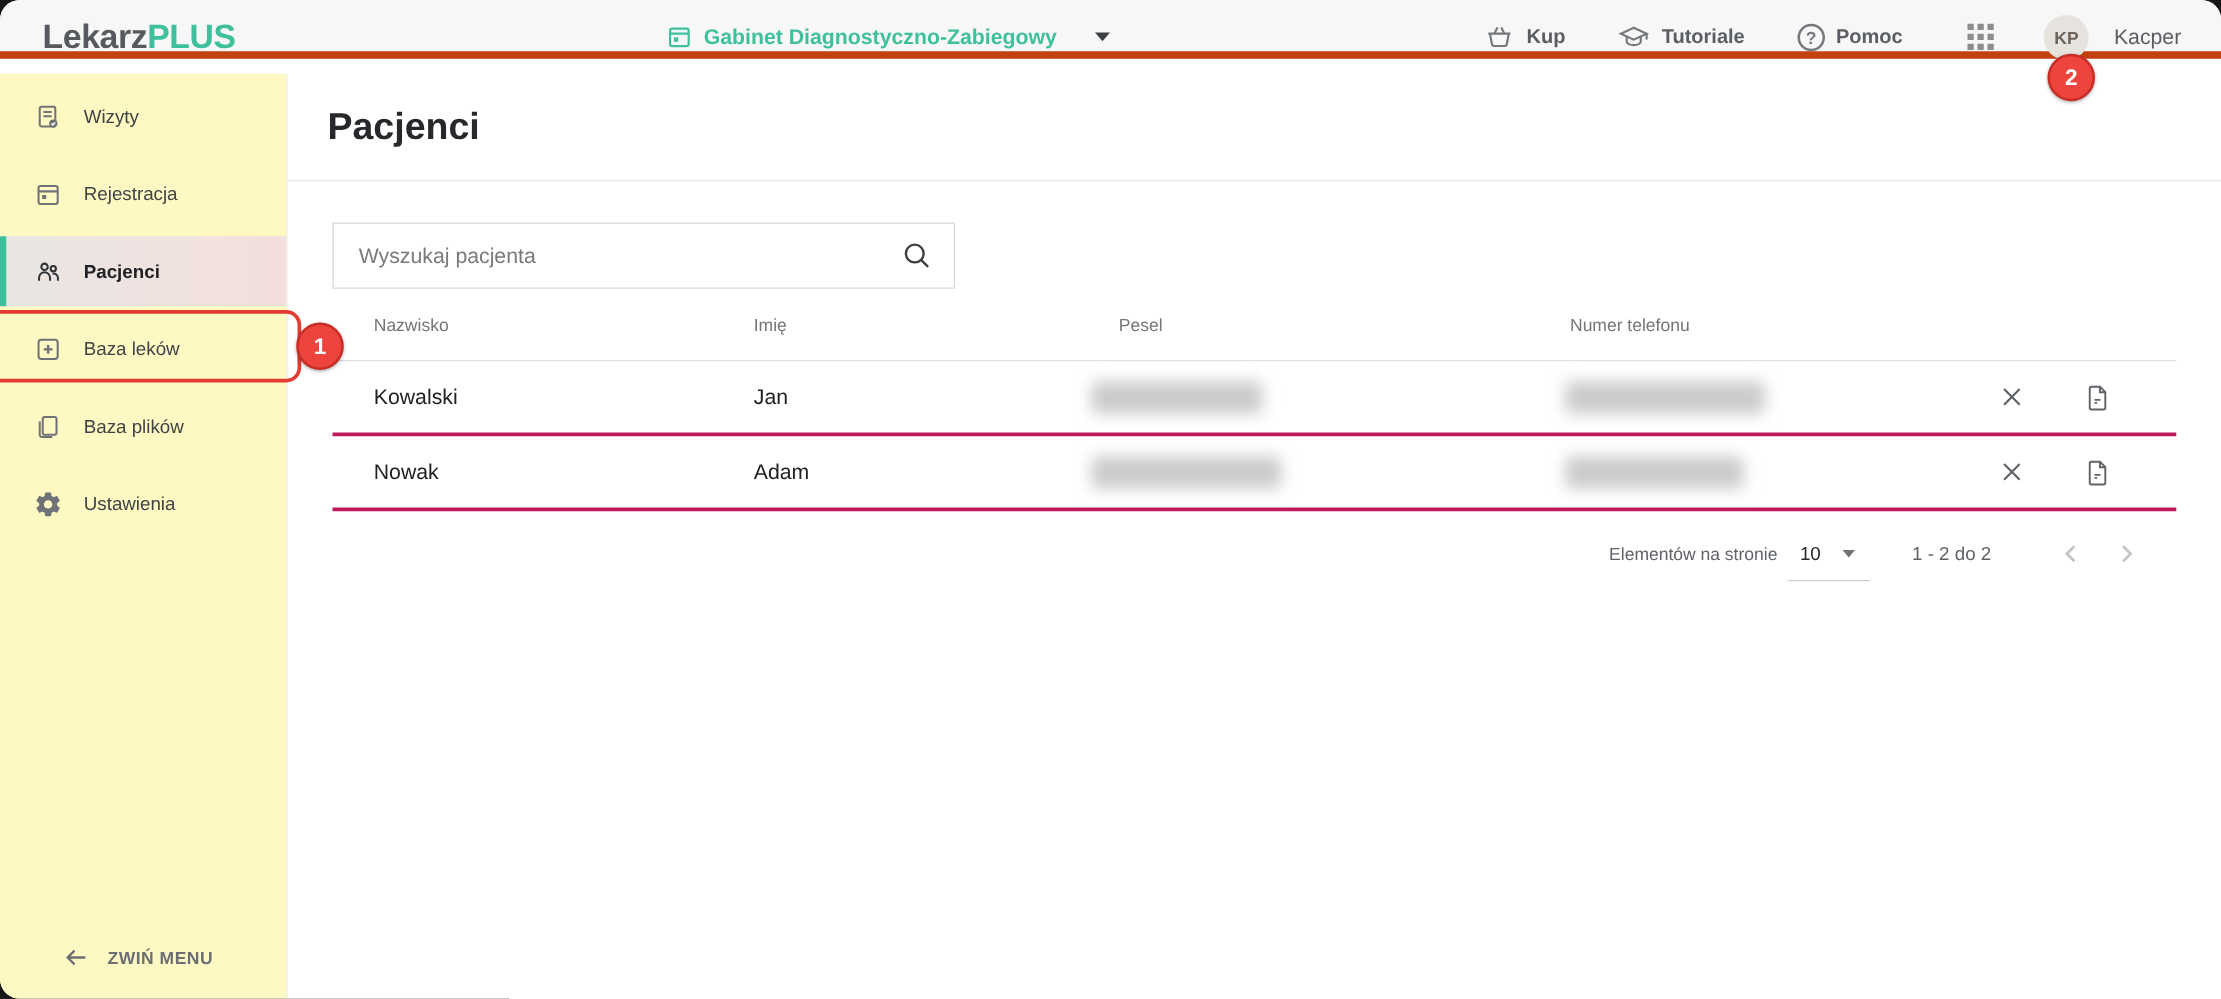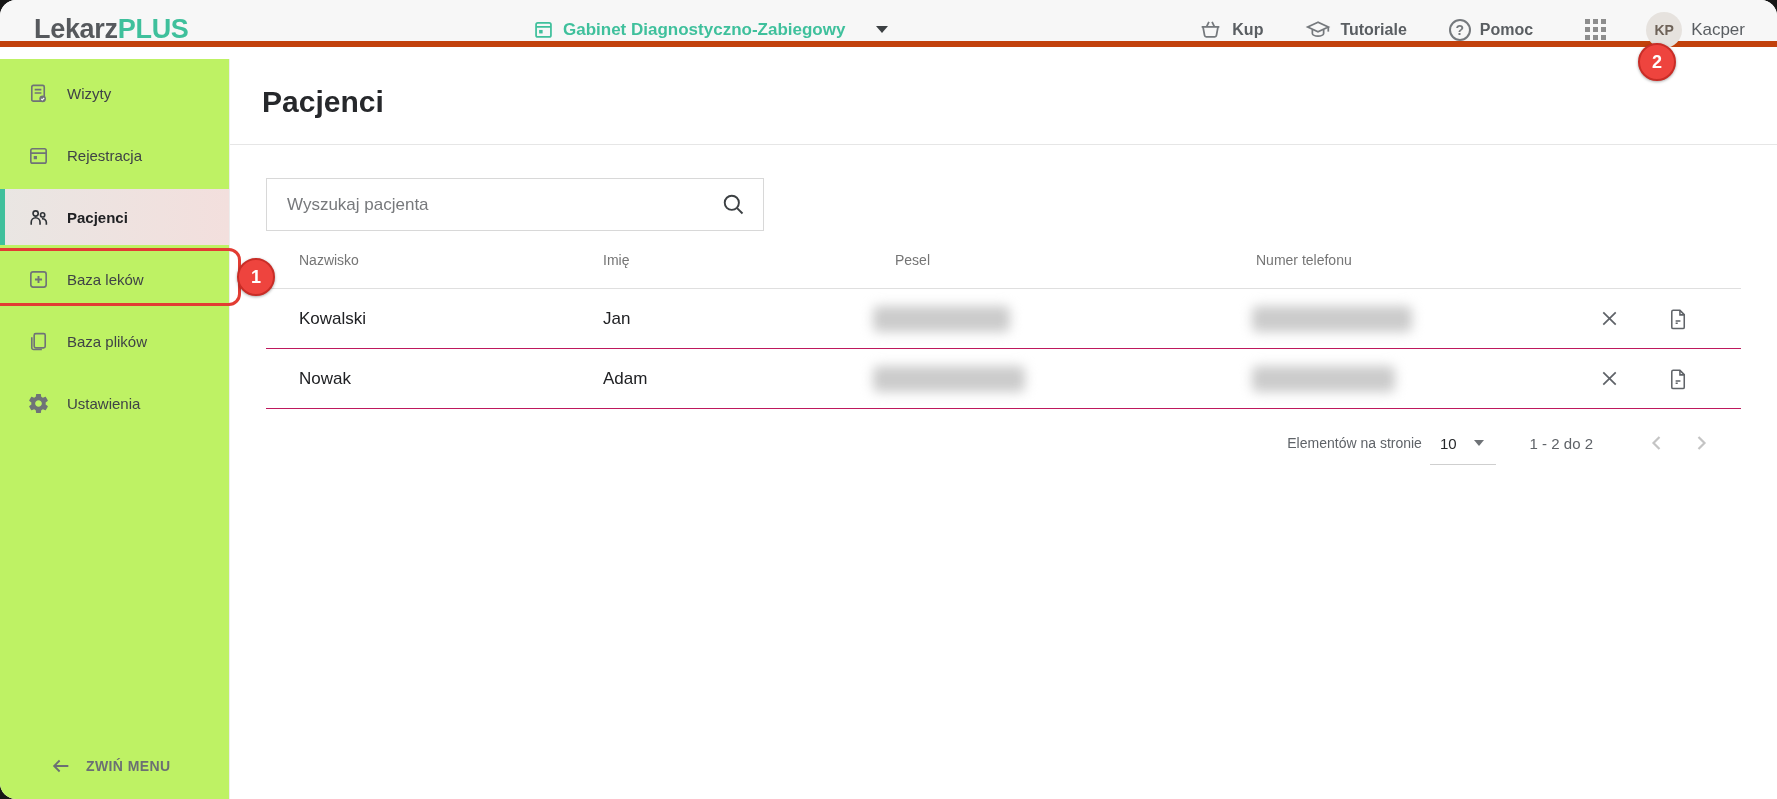--- a/index.html
+++ b/index.html
@@ -23,26 +23,26 @@
   .clinic-label { color:#3fc09c; font-size:17px; font-weight:600; }
   .caret-down { width:0; height:0; border-left:6px solid transparent; border-right:6px solid transparent; border-top:7px solid #3c4043; margin-left:22px; }
 
   .topbar-right { position:absolute; right:32px; top:0; height:59px; display:flex; align-items:center; }
   .tb-item { display:flex; align-items:center; gap:9px; color:#5a5e62; font-size:16px; font-weight:600; cursor:pointer; }
   .gap40 { margin-left:42px; } .gap55 { margin-left:52px; }
   .qmark { width:22px; height:22px; border:2px solid #75797d; border-radius:50%; color:#75797d; font-size:14px; font-weight:700; display:flex; align-items:center; justify-content:center; }
   .grid-icon { display:grid; grid-template-columns:repeat(3,5px); grid-template-rows:repeat(3,5px); gap:3px; cursor:pointer; }
   .grid-icon i { background:#8d8d8d; display:block; }
   .avatar { width:36px; height:36px; border-radius:50%; background:#e6e2de; color:#6e6258; font-size:14px; font-weight:600; display:flex; align-items:center; justify-content:center; margin-left:40px; cursor:pointer; }
-  .username { color:#5a5e62; font-size:17px; margin-left:9px; }
+  .username { color:#5a5e62; font-size:17px; margin-left:20px; }
 
   
   .sidebar {
     position:absolute; top:59px; left:0; bottom:0; width:230px;
-    background:#bef264; border-right:1px solid #ededed; z-index:2;
+    background:#fef9c3; border-right:1px solid #ededed; z-index:2;
   }
   .nav { padding-top:6px; }
   .nav-item {
     position:relative; height:56px; margin-bottom:6px;
     display:flex; align-items:center; gap:17px; padding-left:27px;
     color:#3f4346; font-size:15px; cursor:pointer;
   }
   .nav-item.active { background:linear-gradient(90deg,#e9e6e3 0%,#f3dfdd 100%); color:#202124; font-weight:700; }
   .nav-item.active .bar { position:absolute; left:0; top:0; width:5px; height:100%; background:#3fc09c; }
   .collapse {
@@ -60,21 +60,21 @@
   .search-box {
     width:498px; height:53px; border:1px solid #d8d8d8; border-radius:0;
     display:flex; align-items:center; padding:0 16px 0 20px; background:#fff;
   }
   .search-box input { flex:1; border:none; outline:none; font-size:17px; color:#202124; font-family:"Liberation Sans",sans-serif; background:transparent; }
   .search-box input::placeholder { color:#77797c; }
 
   .thead, .trow { display:grid; grid-template-columns:337px 292px 361px 340px 1fr; align-items:center; }
   .thead { height:58px; border-bottom:1px solid #dfdfdf; color:#757575; font-size:14px; }
   .thead > div:first-child, .trow > div:first-child { padding-left:33px; }
-  .trow { height:60px; border-bottom:1px solid #be185d; color:#202124; font-size:17px; }
+  .trow { height:60px; border-bottom:3px solid #be185d; color:#202124; font-size:17px; }
   .blur-blob { height:26px; border-radius:5px; background:#cbcbcb; filter:blur(6px); }
   .actions { display:flex; align-items:center; gap:46px; padding-left:2px; }
   .icon-btn { cursor:pointer; display:flex; }
 
   .pagination {
     display:flex; align-items:center; justify-content:flex-end;
     padding:22px 28px 0 0; color:#5f6368; font-size:14px;
   }
   .per-page { position:relative; display:flex; align-items:center; margin-left:18px; cursor:pointer; }
   .per-page-value { color:#26282b; font-size:15px; }

